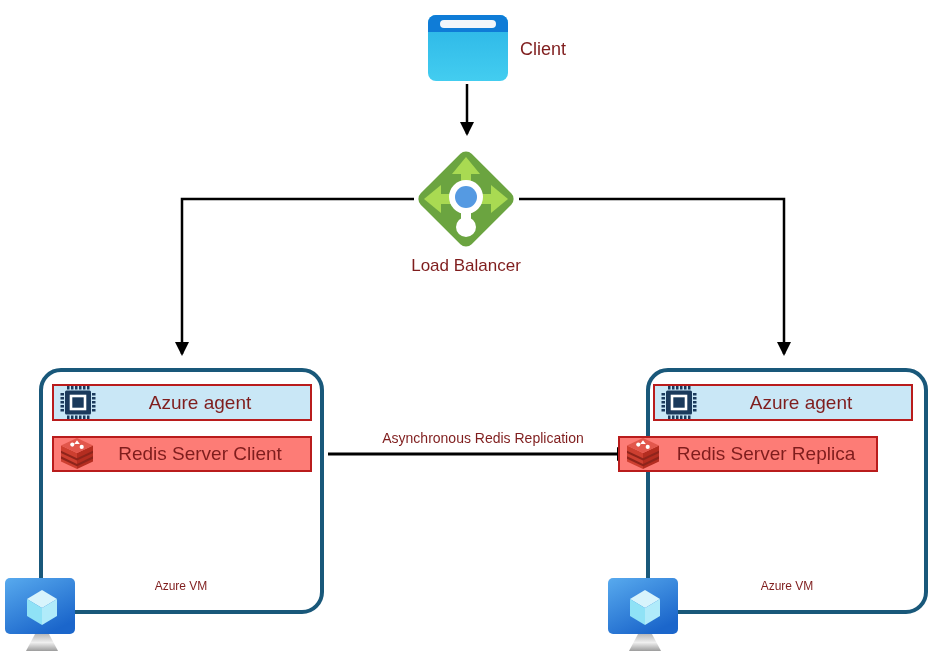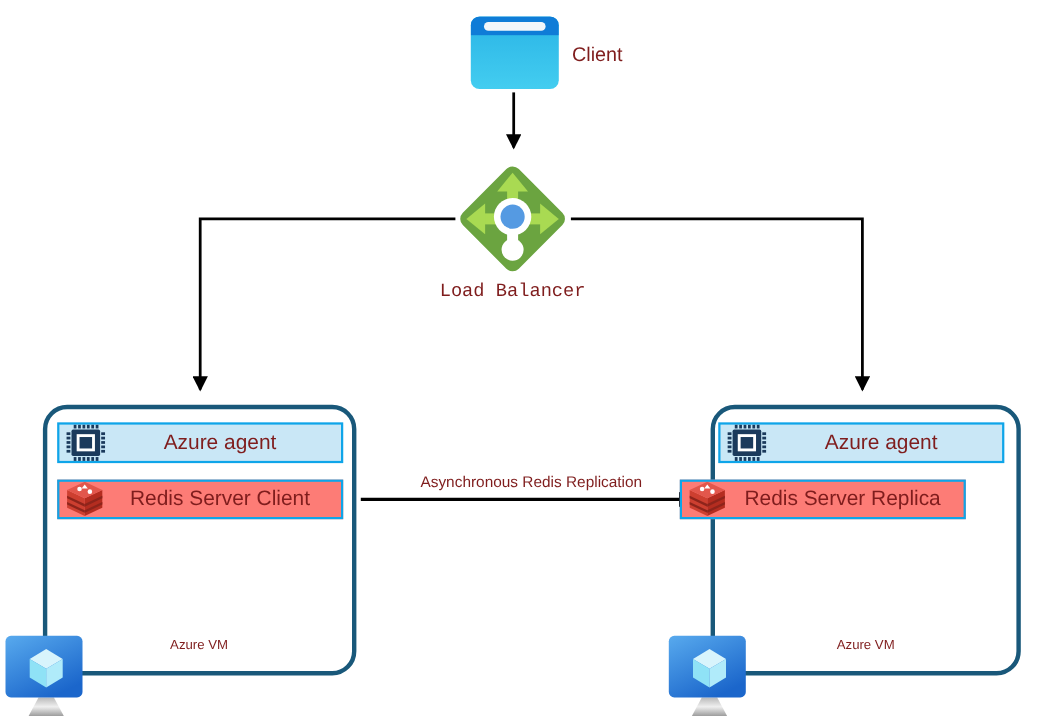--- a/index.html
+++ b/index.html
@@ -15,29 +15,29 @@
 
   
   .client-icon{left:428px;top:15px;width:80px;height:66px;border-radius:8px;
     background:linear-gradient(180deg,#2ab4e6 0%,#43cdf0 100%);z-index:2;overflow:hidden;}
   .client-top{height:17px;background:#0f7cd7;display:flex;align-items:center;}
   .client-pill{height:8px;background:#f2f6fa;border-radius:4px;margin:0 12px;flex:1;}
   .client-label{left:520px;top:39px;font-size:18px;z-index:2;}
 
   
   .lb-icon{left:413px;top:146px;width:106px;height:106px;z-index:2;}
-  .lb-label{left:386px;top:256px;width:160px;text-align:center;font-size:17px;z-index:2;font-family:Liberation Mono, monospace;}
+  .lb-label{left:386px;top:256px;width:160px;text-align:center;font-size:17px;z-index:2;}
 
   
   .vm-box{border:4px solid #19587a;border-radius:22px;background:#fff;z-index:1;box-sizing:border-box;}
   .vm-box.left{left:39px;top:368px;width:285px;height:246px;}
   .vm-box.right{left:646px;top:368px;width:282px;height:246px;}
 
   
-  .bar{display:flex;align-items:center;border:2px solid #0ea5e9;box-sizing:border-box;z-index:4;}
+  .bar{display:flex;align-items:center;border:2px solid #b91c1c;box-sizing:border-box;z-index:4;}
   .bar .bar-icon{width:46px;display:flex;justify-content:center;align-items:center;}
   .bar .bar-label{flex:1;text-align:center;font-size:19px;padding-right:10px;}
   .agent-bar{background:#c9e7f6;height:37px;width:260px;}
   .redis-bar{background:#fd7c76;height:36px;width:260px;}
   .agent-bar.l{left:52px;top:384px;}  .redis-bar.l{left:52px;top:436px;}
   .agent-bar.r{left:653px;top:384px;} .redis-bar.r{left:618px;top:436px;}
 
   
   .vm-monitor{z-index:5;}
   .vm-monitor.l{left:3px;top:576px;}

